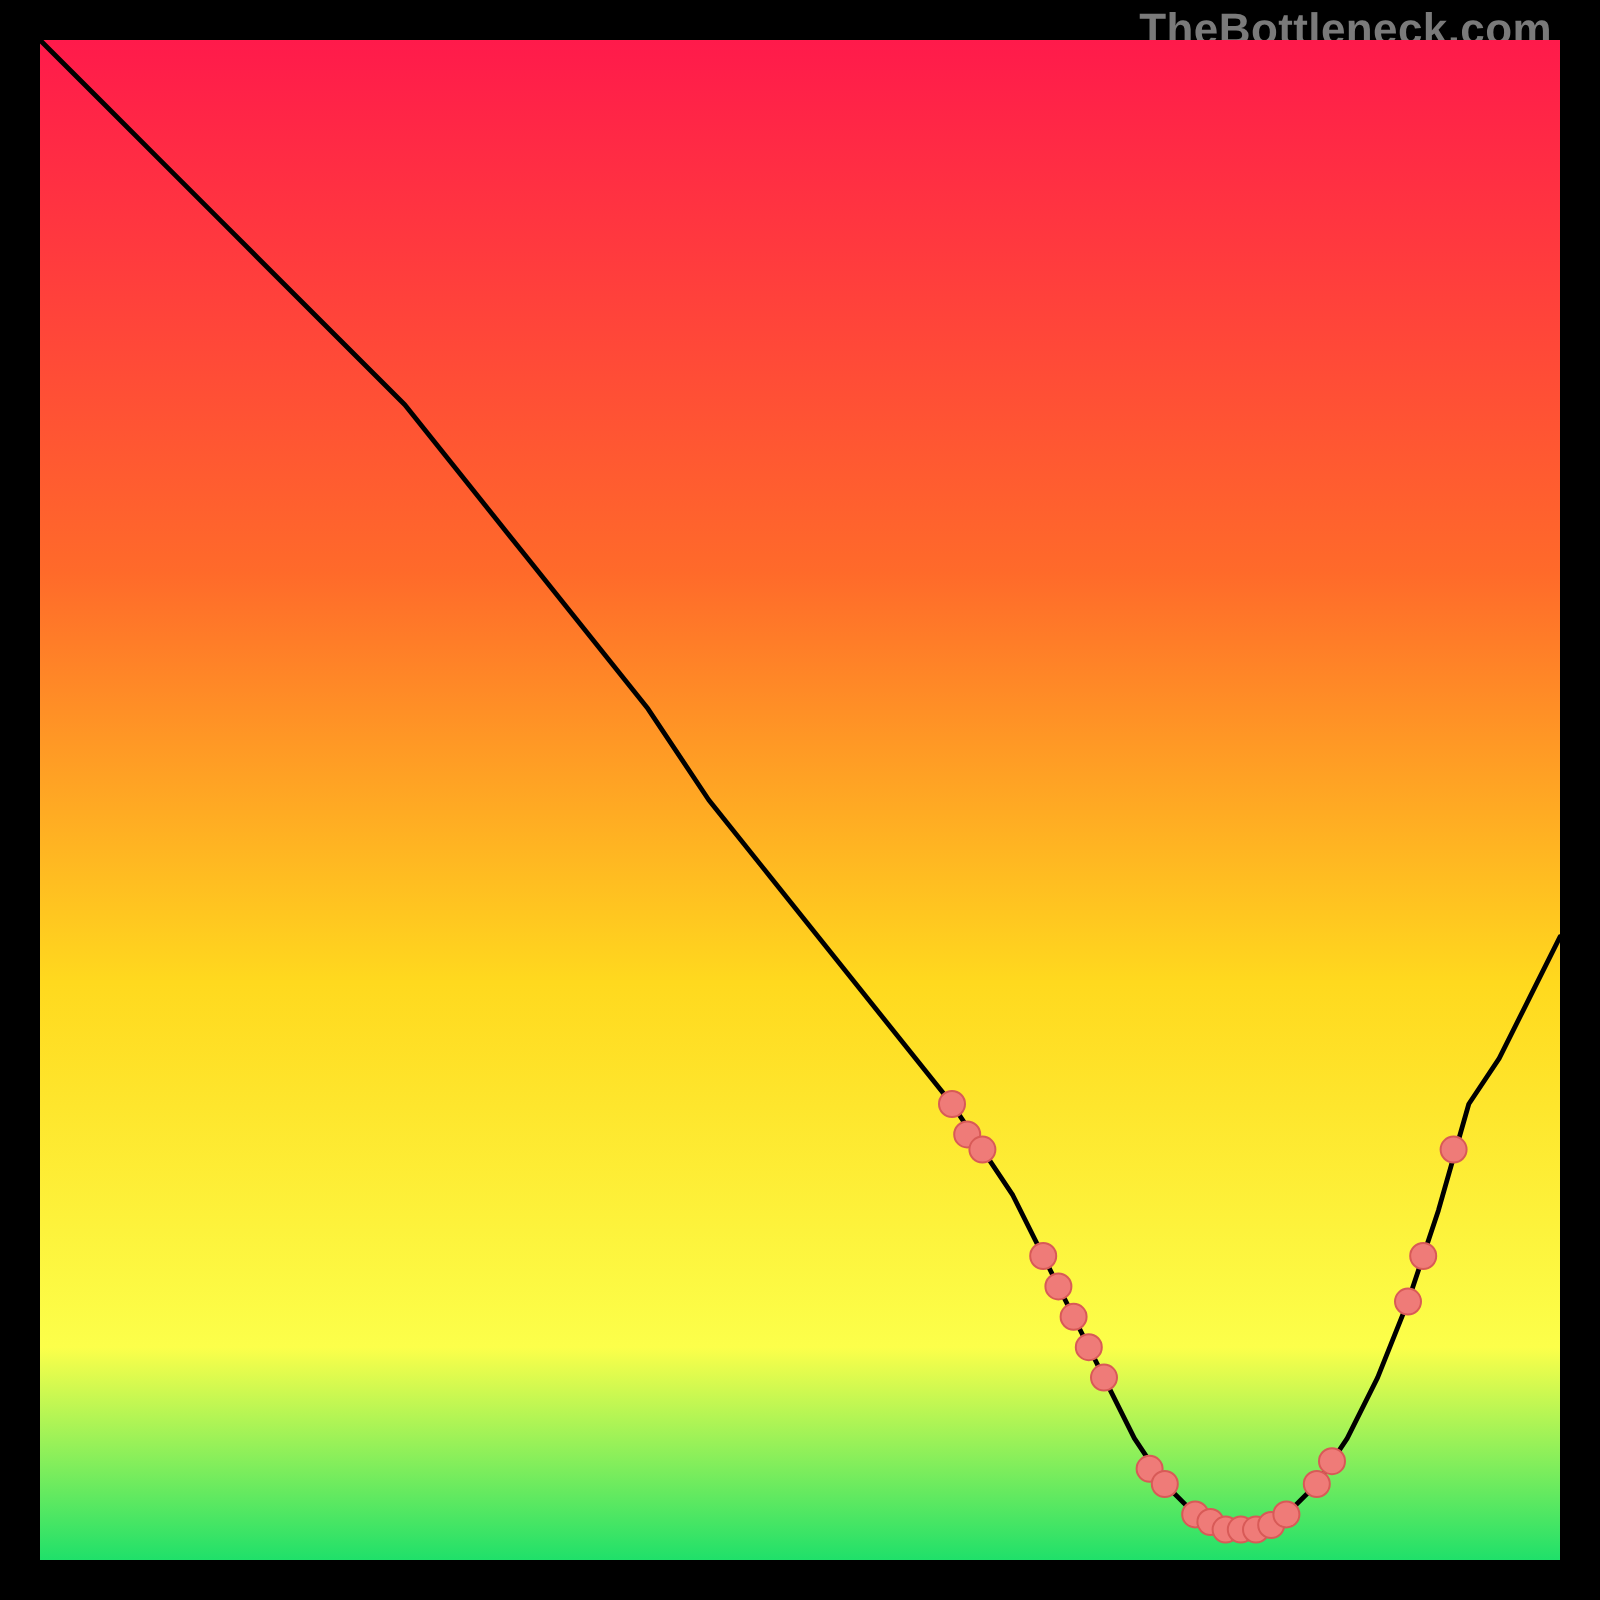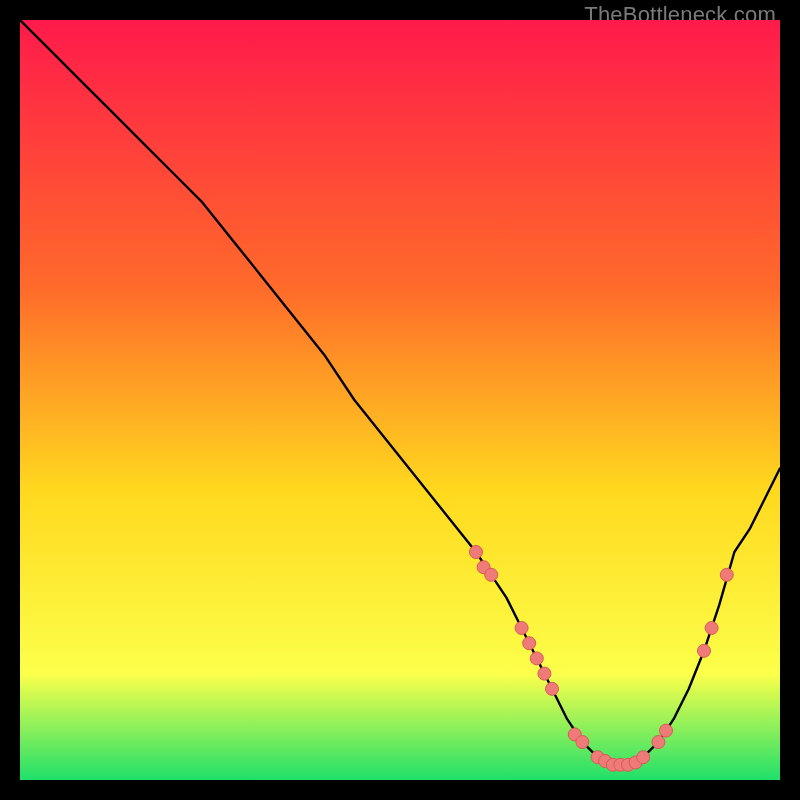--- a/index.html
+++ b/index.html
@@ -25,21 +25,21 @@
     top: 0;
     width: 760px;
     height: 760px;
   }
   .watermark {
     position: absolute;
     top: 2px;
     right: 24px;
     color: #7a7a7a;
     font-size: 22px;
-    font-weight: 400;
+    font-weight: 700;
     letter-spacing: 0.2px;
     user-select: none;
   }
   svg { display: block; }
 </style>
 </head>
 <body>
 
 <div class="watermark">TheBottleneck.com</div>
 

